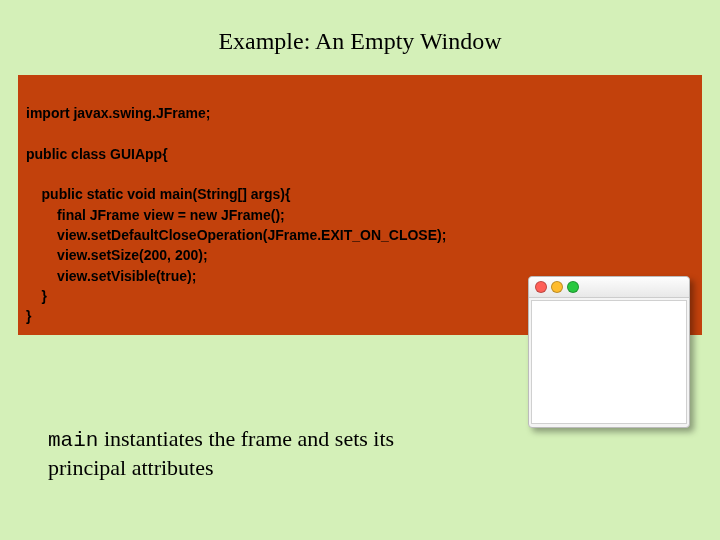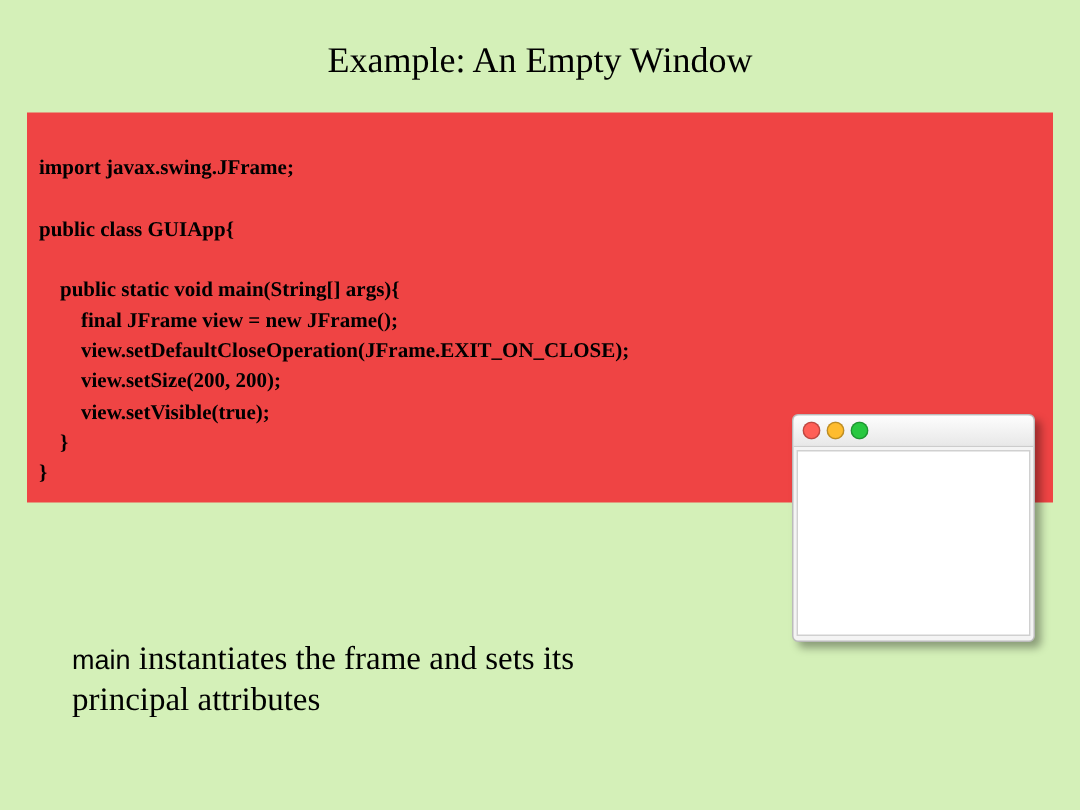--- a/index.html
+++ b/index.html
@@ -13,41 +13,41 @@
     position: relative;
   }
   .title {
     font-size: 24px;
     text-align: center;
     margin-top: 28px;
     margin-bottom: 20px;
     color: #000;
   }
   .codebox {
-    background: #ef4444;
+    background: #c2410c;
     margin: 0 18px 0 18px;
     padding: 8px 8px 8px 8px;
-    font-family: Liberation Serif, serif;
+    font-family: Liberation Sans, sans-serif;
     font-weight: bold;
     font-size: 14px;
     line-height: 1.45;
     white-space: pre;
     color: #000;
     position: relative;
   }
   .caption {
     font-size: 22px;
     margin: 90px 0 0 48px;
     max-width: 400px;
     line-height: 1.25;
     color: #000;
   }
   .caption .mono {
-    font-family: Liberation Sans, sans-serif;
-    font-size: 18px;
+    font-family: Liberation Mono, monospace;
+    font-size: 21px;
   }
   .window-preview {
     position: absolute;
     right: 30px;
     top: 276px;
     width: 160px;
     height: 150px;
     background: #f4f4f4;
     border: 1px solid #bbb;
     box-shadow: 4px 4px 6px rgba(0,0,0,0.35);

